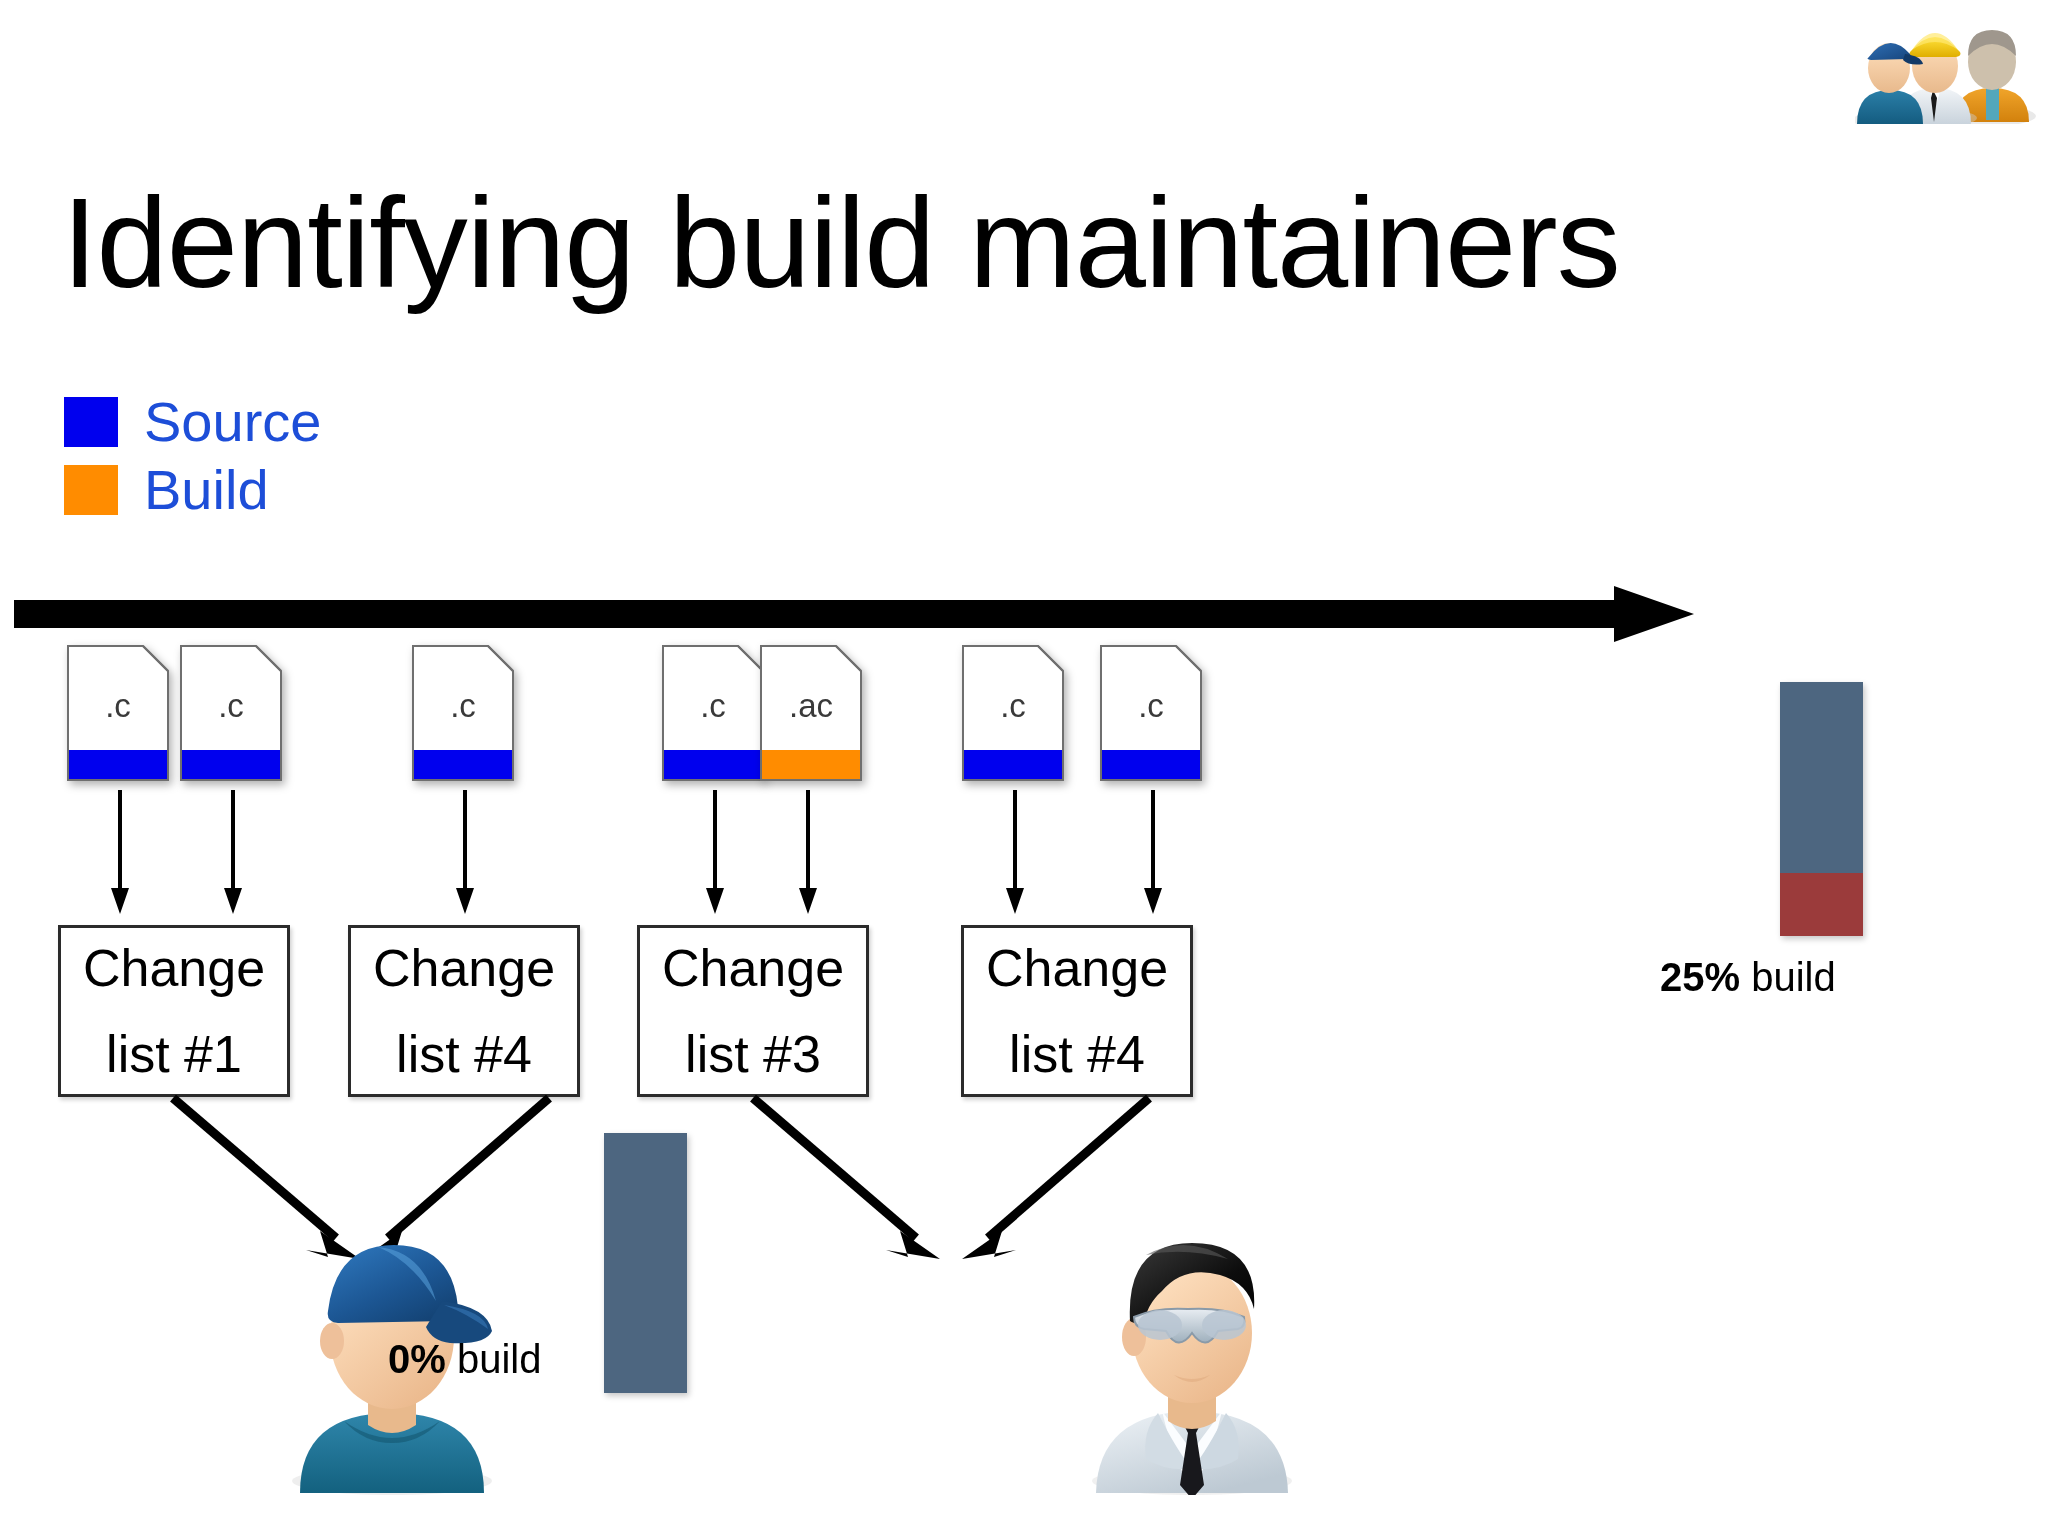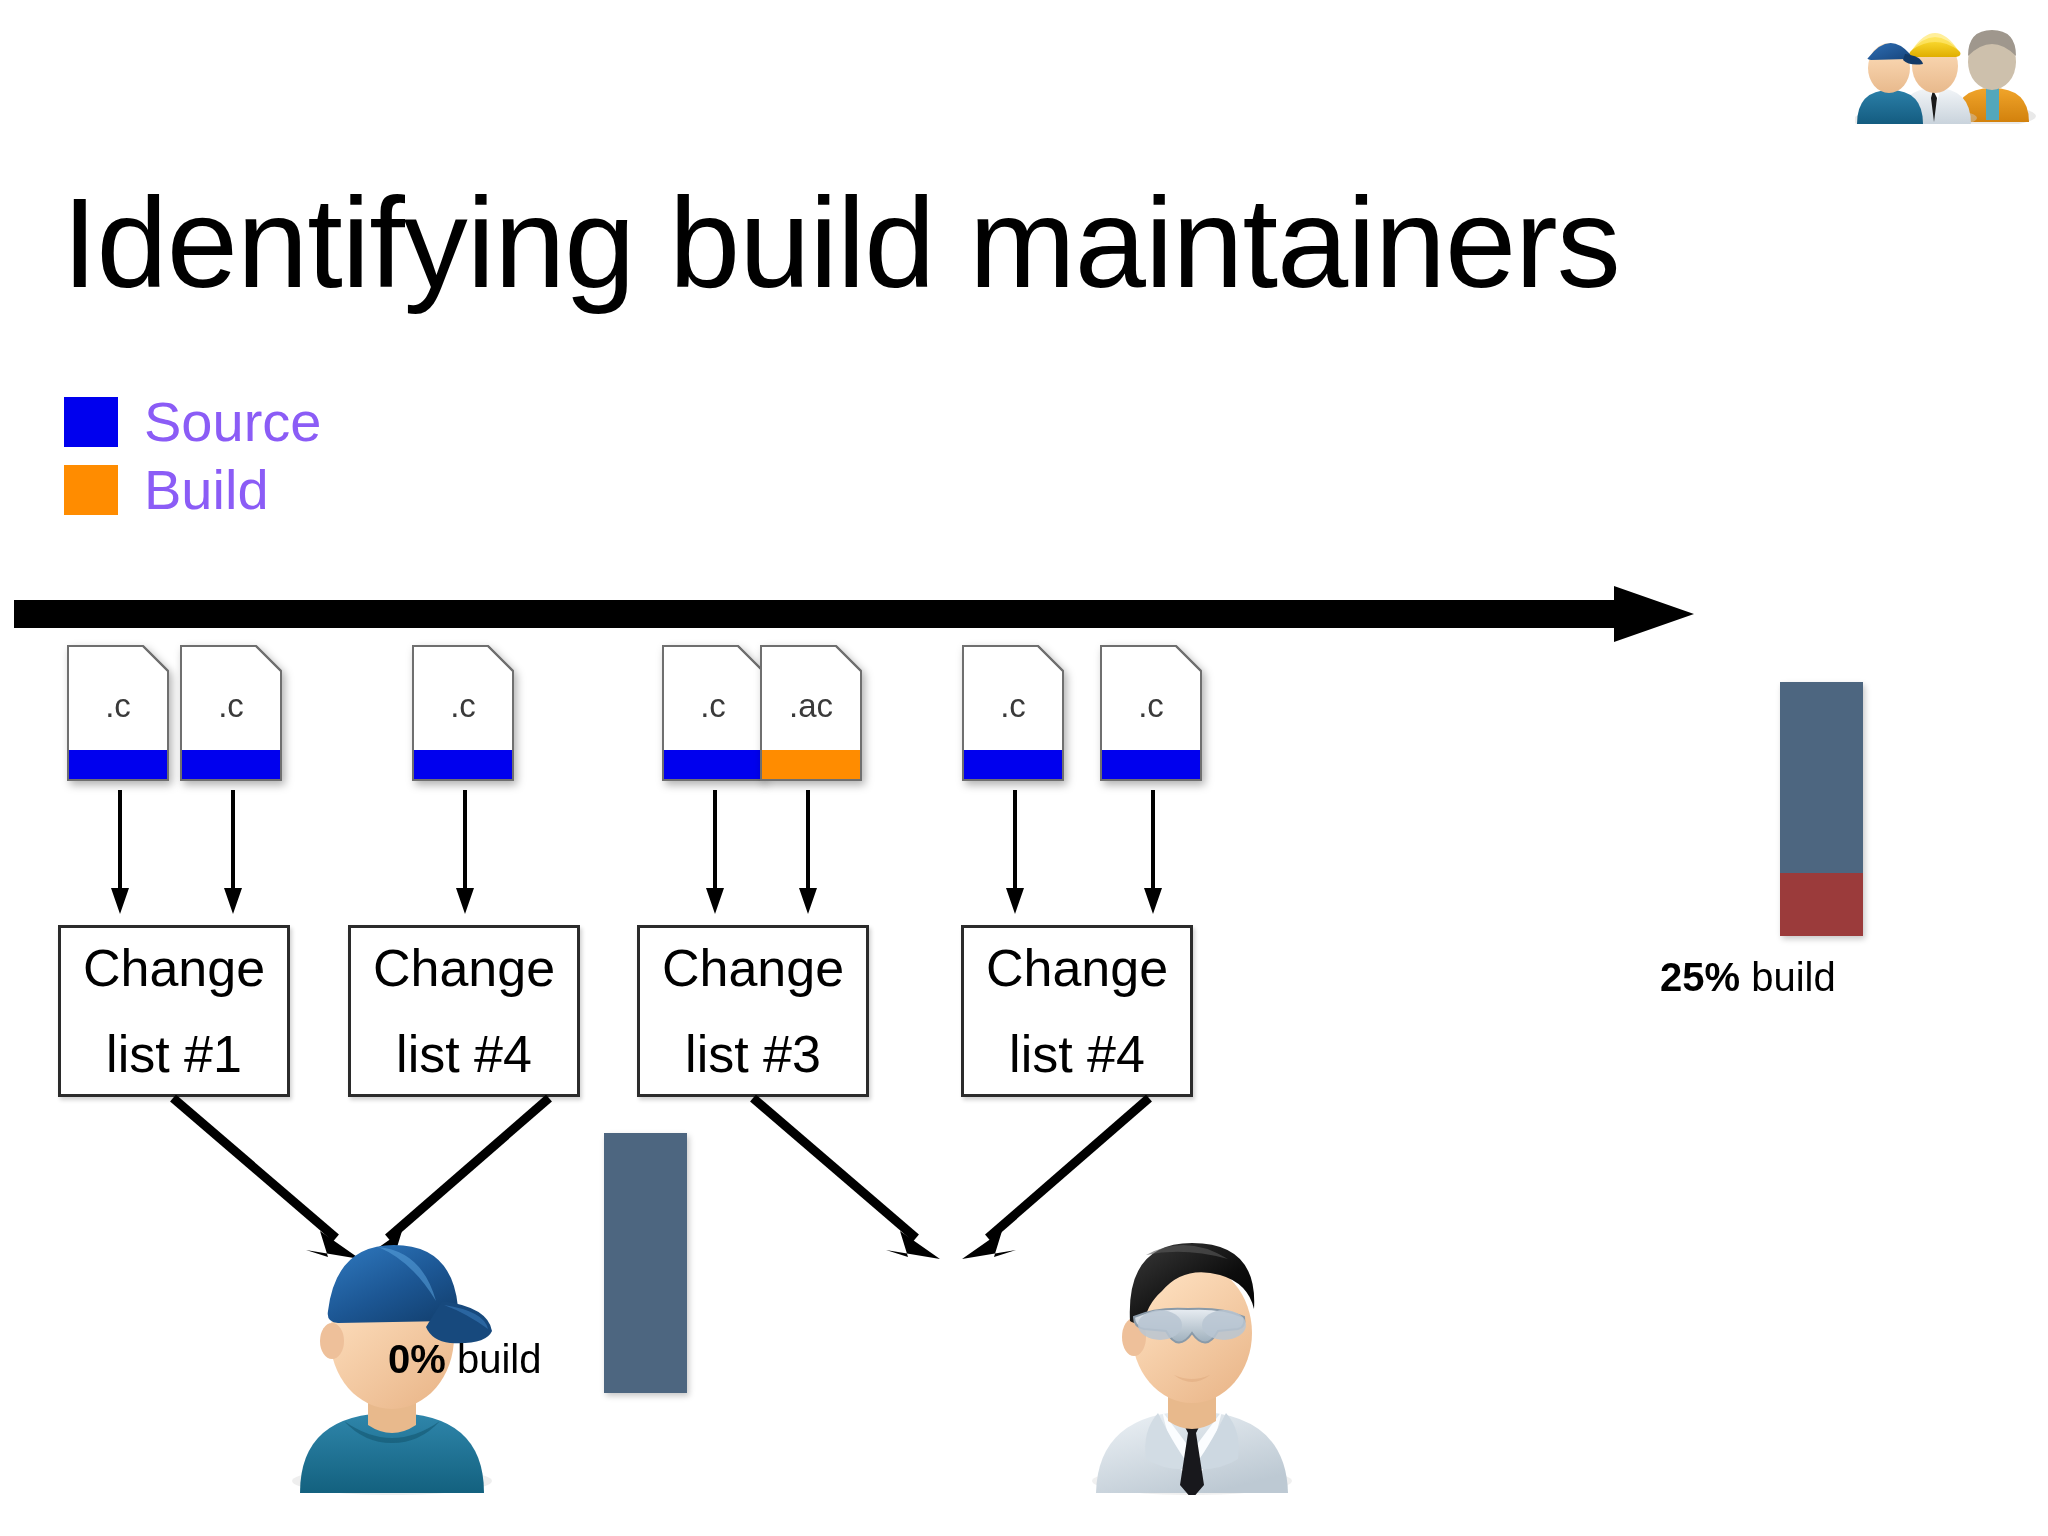--- a/index.html
+++ b/index.html
@@ -49,21 +49,21 @@
   }
   .legend-swatch {
     width: 54px;
     height: 50px;
     margin-right: 26px;
     flex: none;
   }
   .legend-label {
     font-size: 56px;
     line-height: 1;
-    color: #8b5cf6;
+    color: #1d4ed8;
   }
 
   
   #timeline-arrow {
     position: absolute;
     left: 14px;
     top: 586px;
     width: 1680px;
     height: 56px;
   }

